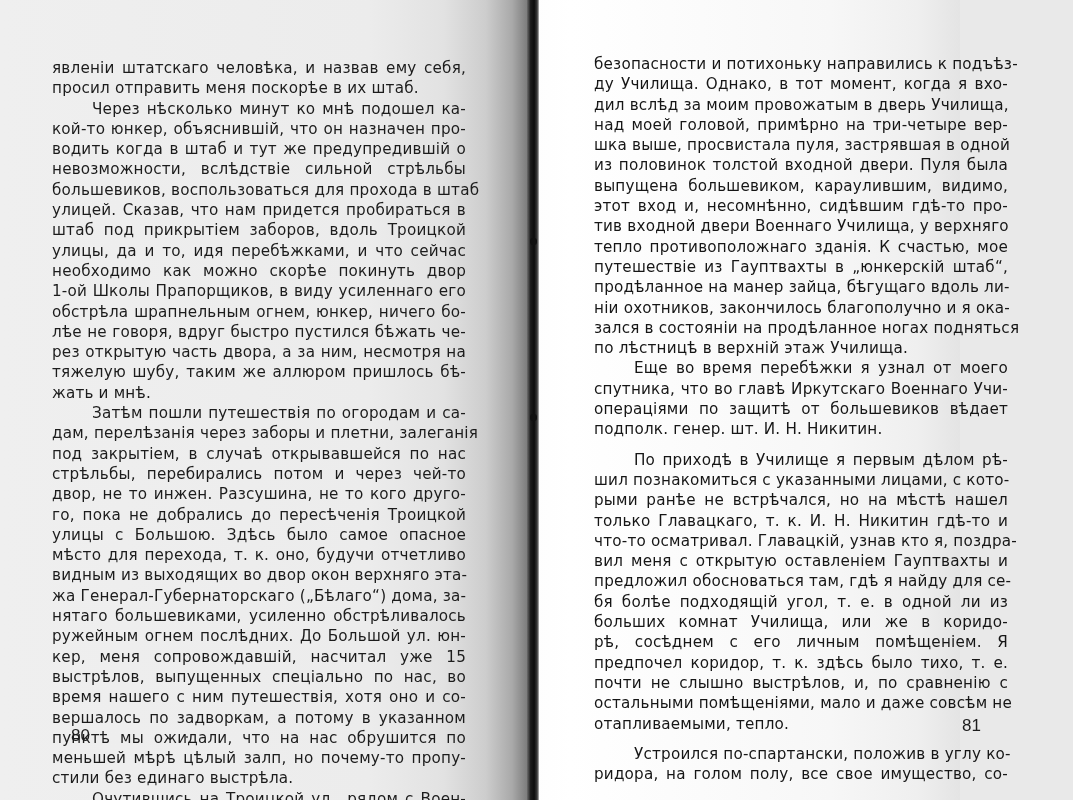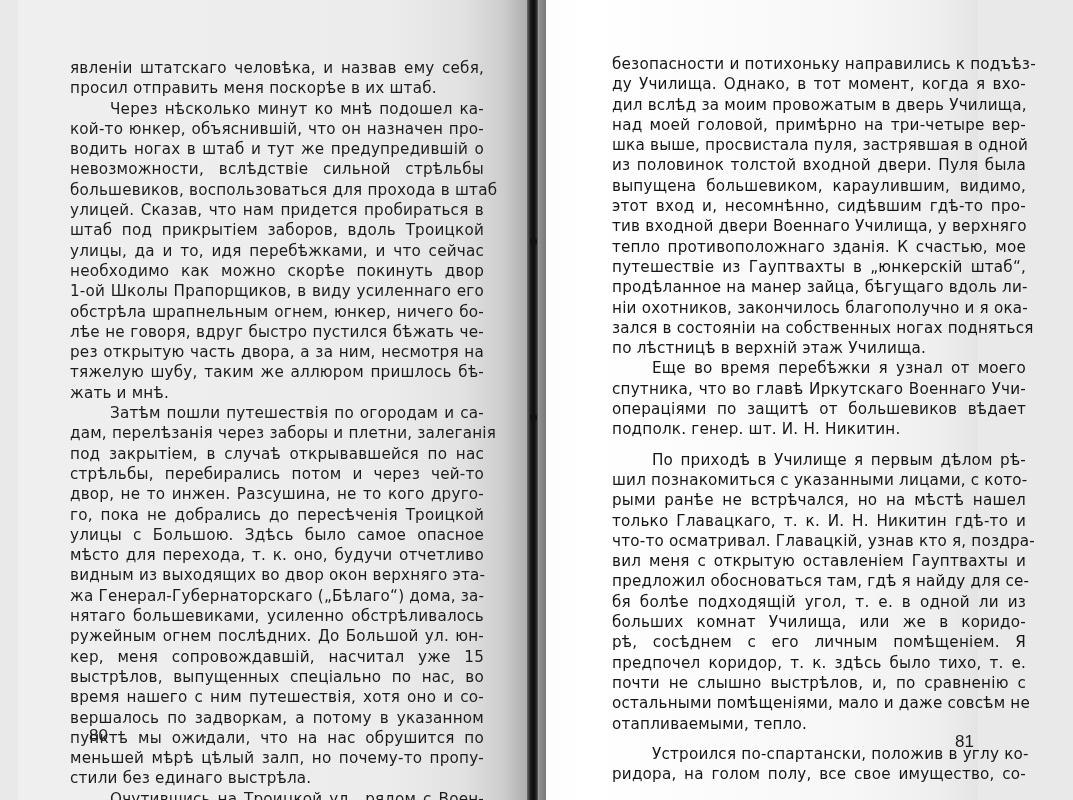--- a/index.html
+++ b/index.html
@@ -18,21 +18,20 @@
     }
     .page {
       position: relative;
       height: 800px;
       box-sizing: border-box;
     }
     .page-left {
       width: 528px;
       background:
         linear-gradient(to right, #efefef 0%, #ececec 70%, #e2e2e2 84%, #cdcdcd 92%, #a9a9a9 97%, #7a7a7a 100%);
-      margin-left: 18px;
     }
     .page-right {
       width: 432px;
       background:
         linear-gradient(to right, #fdfdfd 0%, #ffffff 10%, #f7f7f7 70%, #efefef 90%, #e4e4e4 100%);
     }
     .spine {
       position: absolute;
       left: 527px;
       top: 0;
@@ -89,23 +88,22 @@
       position: absolute;
       font-family: "Liberation Sans", sans-serif;
       font-size: 17px;
       color: #1c1c1c;
     }
     .page-number-left {
       left: 71px;
       top: 726px;
     }
     .page-number-right {
-      left: 409px;
+      left: 434px;
       top: 716px;
-      margin-top: 16px;
     }
     .speck {
       position: absolute;
       left: 186px;
       top: 736px;
       width: 2px;
       height: 2px;
       background: #444;
       border-radius: 1px;
     }
@@ -114,21 +112,21 @@
 <body>
 
 <div class="spread">
 
   <div class="page page-left">
     <div class="text-block left-text" id="left-text">
         <span class="line">явленіи штатскаго человѣка, и назвав ему себя,</span>
         <span class="line last">просил отправить меня поскорѣе в их штаб.</span>
         <span class="line indent">Через нѣсколько минут ко мнѣ подошел ка-</span>
         <span class="line">кой-то юнкер, объяснившій, что он назначен про-</span>
-        <span class="line">водить ногах в штаб и тут же предупредившій о</span>
+        <span class="line">водить когда в штаб и тут же предупредившій о</span>
         <span class="line">невозможности, вслѣдствіе сильной стрѣльбы</span>
         <span class="line">большевиков, воспользоваться для прохода в штаб</span>
         <span class="line">улицей. Сказав, что нам придется пробираться в</span>
         <span class="line">штаб под прикрытіем заборов, вдоль Троицкой</span>
         <span class="line">улицы, да и то, идя перебѣжками, и что сейчас</span>
         <span class="line">необходимо как можно скорѣе покинуть двор</span>
         <span class="line">1-ой Школы Прапорщиков, в виду усиленнаго его</span>
         <span class="line">обстрѣла шрапнельным огнем, юнкер, ничего бо-</span>
         <span class="line">лѣе не говоря, вдруг быстро пустился бѣжать че-</span>
         <span class="line">рез открытую часть двора, а за ним, несмотря на</span>
@@ -171,21 +169,21 @@
         <span class="line">над моей головой, примѣрно на три-четыре вер-</span>
         <span class="line">шка выше, просвистала пуля, застрявшая в одной</span>
         <span class="line">из половинок толстой входной двери. Пуля была</span>
         <span class="line">выпущена большевиком, караулившим, видимо,</span>
         <span class="line">этот вход и, несомнѣнно, сидѣвшим гдѣ-то про-</span>
         <span class="line">тив входной двери Военнаго Училища, у верхняго</span>
         <span class="line">тепло противоположнаго зданія. К счастью, мое</span>
         <span class="line">путешествіе из Гауптвахты в „юнкерскій штаб“,</span>
         <span class="line">продѣланное на манер зайца, бѣгущаго вдоль ли-</span>
         <span class="line">ніи охотников, закончилось благополучно и я ока-</span>
-        <span class="line">зался в состояніи на собственных ногах подняться</span>
+        <span class="line">зался в состояніи на продѣланное ногах подняться</span>
         <span class="line last">по лѣстницѣ в верхній этаж Училища.</span>
         <span class="line indent">Еще во время перебѣжки я узнал от моего</span>
         <span class="line">спутника, что во главѣ Иркутскаго Военнаго Учи-</span>
         <span class="line">операціями по защитѣ от большевиков вѣдает</span>
         <span class="line last">подполк. генер. шт. И. Н. Никитин.</span>
         <div class="para-gap"></div>
         <span class="line indent">По приходѣ в Училище я первым дѣлом рѣ-</span>
         <span class="line">шил познакомиться с указанными лицами, с кото-</span>
         <span class="line">рыми ранѣе не встрѣчался, но на мѣстѣ нашел</span>
         <span class="line">только Главацкаго, т. к. И. Н. Никитин гдѣ-то и</span>

